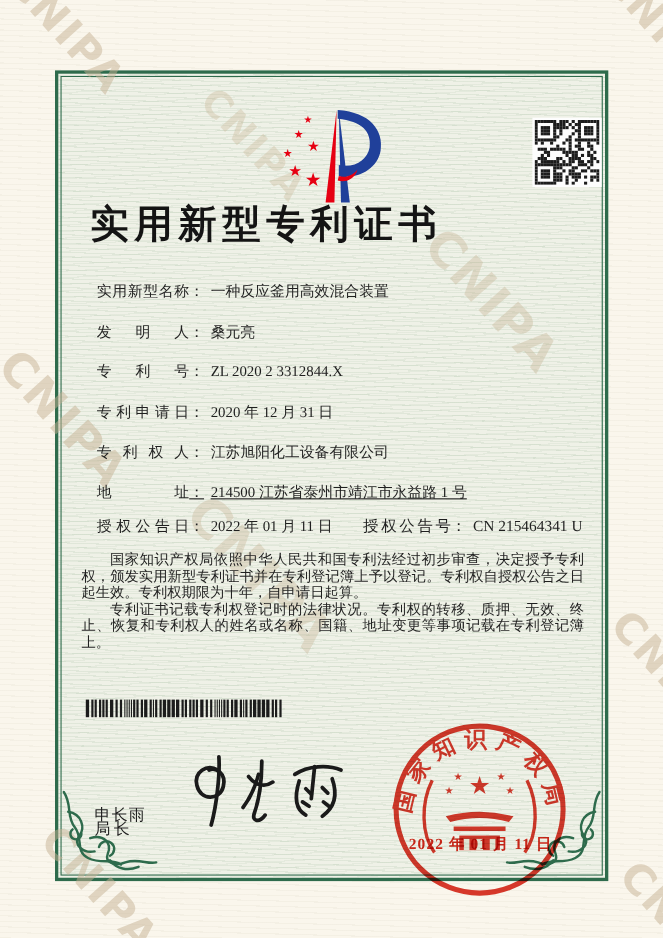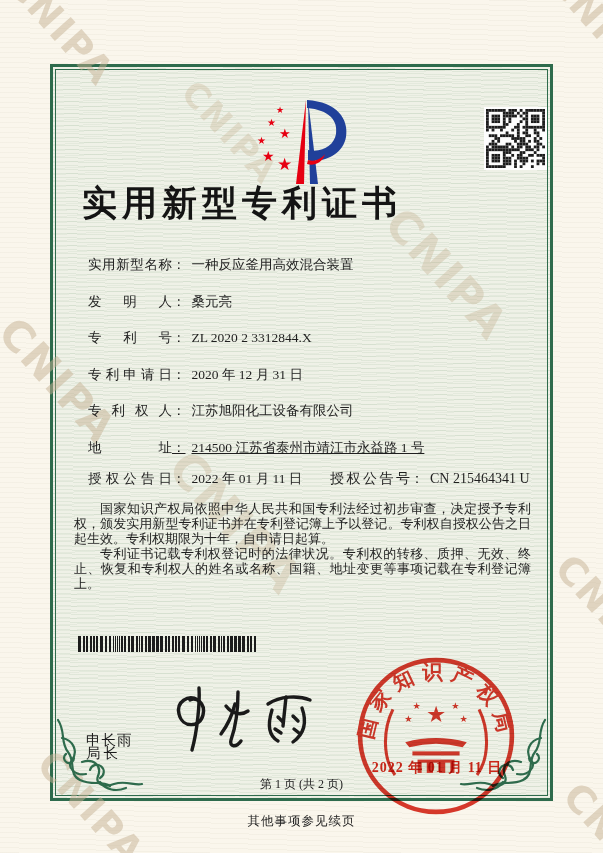--- a/index.html
+++ b/index.html
@@ -478,16 +478,14 @@
     <g stroke="#2e6b4c" stroke-width="2.2" fill="none" stroke-linecap="round">
       <path d="M6,2 C14,14 8,24 16,34 C24,44 16,56 28,62 C40,68 50,62 58,68"></path>
       <path d="M10,20 C22,22 26,34 20,42 C14,50 24,58 34,56"></path>
       <path d="M30,44 C42,40 50,48 46,58 C43,66 52,70 62,66 C74,62 82,68 90,66"></path>
       <path d="M38,52 a7,7 0 1 1 10,8"></path>
       <path d="M14,36 a5,5 0 1 0 8,4"></path>
       <path d="M48,64 C54,72 64,74 74,70"></path>
     </g>
   </svg>
 
-  <div class="page-num">第 1 页 (共 2 页)</div>
-  <div class="continue-note">其他事项参见续页</div>
 
 </div>
 
 </body></html>

